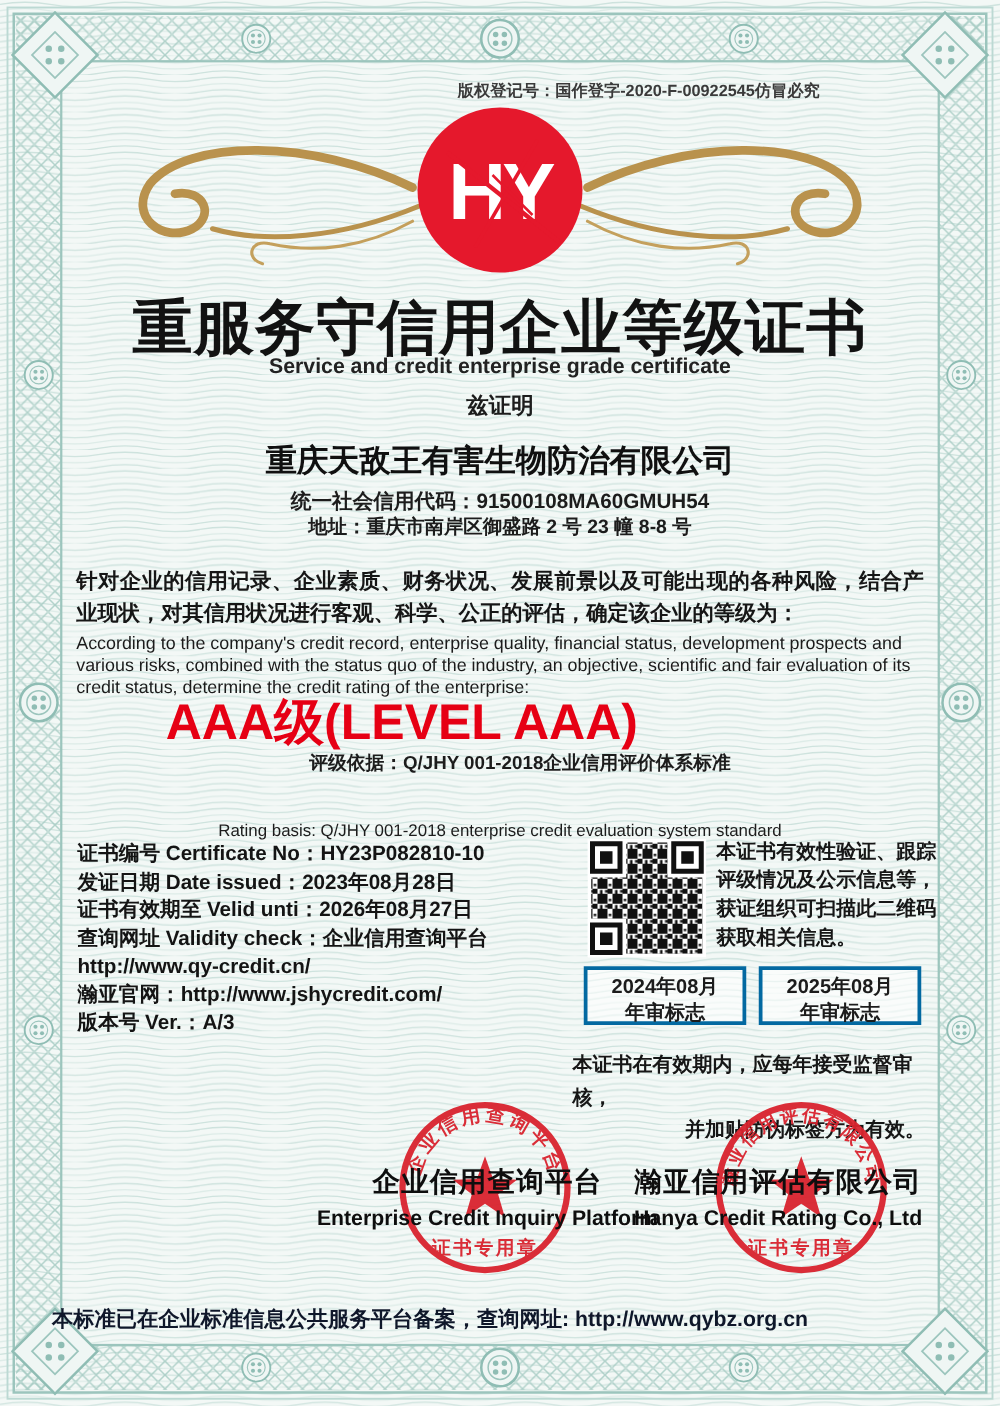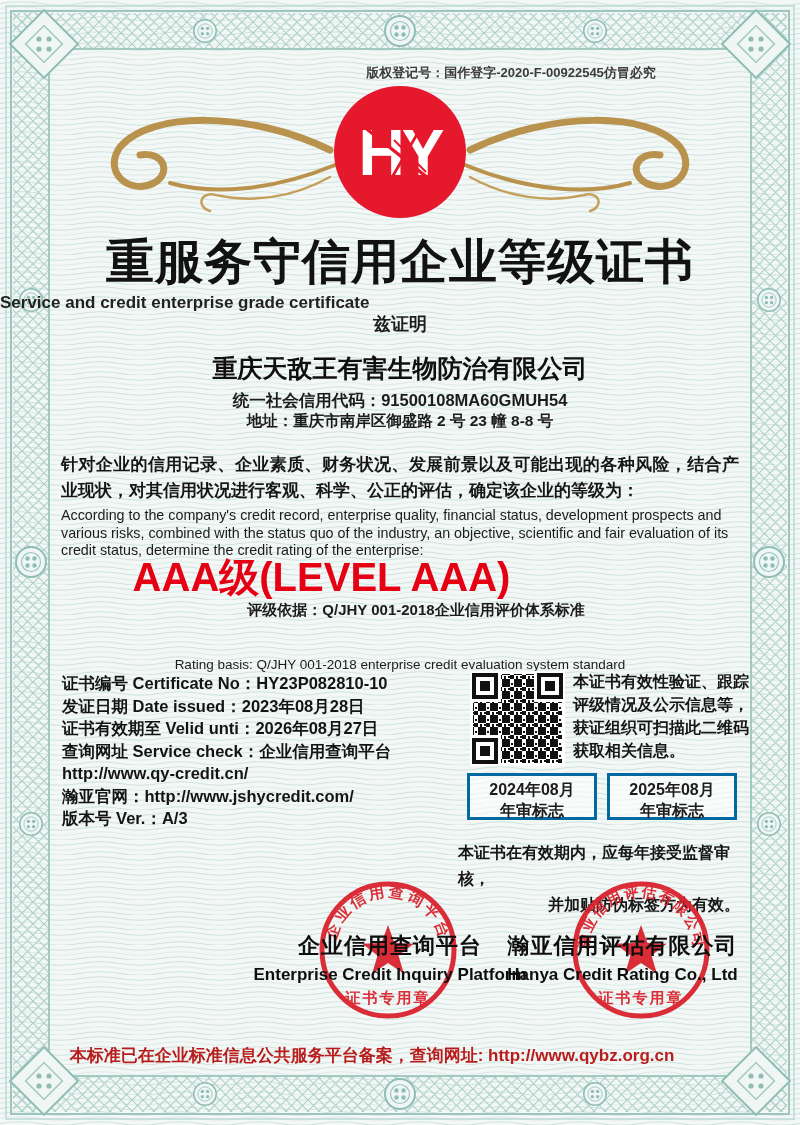--- a/index.html
+++ b/index.html
@@ -6,21 +6,21 @@
   .certificate{
     position:relative;width:800px;height:1125px;margin:0 auto;overflow:hidden;
     font-family:"Liberation Sans", sans-serif;color:#1c1c1c;background:#f3f8f6;
   }
   .abs{position:absolute;}
   svg.bg{position:absolute;left:0;top:0;}
   .copyright{top:64px;left:511px;transform:translateX(-50%);font-size:13px;font-weight:600;color:#3a3a3a;white-space:nowrap;}
   .logo-svg{left:330px;top:82px;}
   .flourish-svg{left:0;top:95px;}
   .title{top:230px;left:0;width:800px;text-align:center;font-size:48px;letter-spacing:1px;font-weight:800;color:#121212;margin:0;}
-  .subtitle{top:293px;left:0;width:800px;font-size:17px;font-weight:600;color:#222;}
+  .subtitle{top:283px;left:0;width:800px;text-align:center;font-size:17px;font-weight:600;color:#222;}
   .certify-cn{top:312px;left:0;width:800px;text-align:center;font-size:18px;font-weight:600;}
   .certify-en{top:334px;left:0;width:800px;text-align:center;font-size:17px;font-weight:500;}
   .company{top:352px;left:0;width:800px;text-align:center;font-size:25px;font-weight:800;color:#101010;}
   .credit-code{top:390px;left:0;width:800px;text-align:center;font-size:16.5px;font-weight:700;}
   .address{top:411px;left:0;width:800px;text-align:center;font-size:15.5px;font-weight:700;}
   .para{left:61px;top:452px;width:678px;}
   .para-cn{font-size:17px;font-weight:700;line-height:26px;text-align:justify;color:#161616;}
   .para-en{font-size:14.3px;font-weight:500;line-height:17.5px;margin-top:3px;text-align:left;color:#1b1b1b;}
   .grade{top:550px;left:0;width:643px;text-align:center;font-size:40px;font-weight:800;color:#e60014;}
   .basis-cn{top:601px;left:16px;width:800px;text-align:center;font-size:15px;font-weight:700;}
@@ -33,21 +33,21 @@
   .box1{left:467px;} .box2{left:607px;}
   .supervision{left:458px;top:840px;width:282px;font-size:16px;font-weight:700;line-height:26px;color:#161616;}
   .supervision .l2{text-align:right;}
   .stamp-svg{opacity:.95;}
   .stamp-left{left:308px;top:870px;} .stamp-right{left:561px;top:870px;}
   .overlay{z-index:5;text-align:center;color:#0e0e0e;}
   .ov-left{left:245px;top:931px;width:290px;}
   .ov-right{left:470px;top:931px;width:305px;}
   .ov-cn{font-size:22px;font-weight:800;letter-spacing:1px;white-space:nowrap;}
   .ov-en{font-size:17px;font-weight:600;margin-top:4px;white-space:nowrap;}
-  .footer-line{top:1044px;left:0;width:688px;text-align:center;font-size:17px;font-weight:700;color:#b91c1c;padding-left:28px;}
+  .footer-line{top:1044px;left:0;width:688px;text-align:center;font-size:17px;font-weight:700;color:#0f172a;}
 </style>
 </head>
 <body>
 
 <div class="certificate">
 
   <svg class="bg" width="800" height="1125" viewBox="0 0 800 1125">
     <defs>
       <pattern id="wv" width="160" height="15" patternUnits="userSpaceOnUse">
         <path d="M0 3.5 q20 -3.5 40 0 t40 0 t40 0 t40 0" fill="none" stroke="#cde2dd" stroke-width="1.1"></path>
@@ -138,21 +138,21 @@
   </div>
 
   <div class="abs grade">AAA级(LEVEL AAA)</div>
   <div class="abs basis-cn">评级依据：Q/JHY 001-2018企业信用评价体系标准</div>
   <div class="abs basis-en">Rating basis: Q/JHY 001-2018 enterprise credit evaluation system standard</div>
 
   <div class="abs details">
     <div>证书编号 Certificate No：HY23P082810-10</div>
     <div>发证日期 Date issued：2023年08月28日</div>
     <div>证书有效期至 Velid unti：2026年08月27日</div>
-    <div>查询网址 Service check：企业信用查询平台</div>
+    <div>查询网址 Validity check：企业信用查询平台</div>
     <div>http://www.qy-credit.cn/</div>
     <div>瀚亚官网：http://www.jshycredit.com/</div>
     <div>版本号 Ver.：A/3</div>
   </div>
 
   <svg class="abs qr-svg" width="95" height="95" viewBox="0 0 95 95">
     <defs>
       <pattern id="qrp" width="12" height="12" patternUnits="userSpaceOnUse">
         <rect x="0" y="0" width="4" height="4" fill="#111"></rect>
           <rect x="8" y="0" width="4" height="4" fill="#111"></rect>

